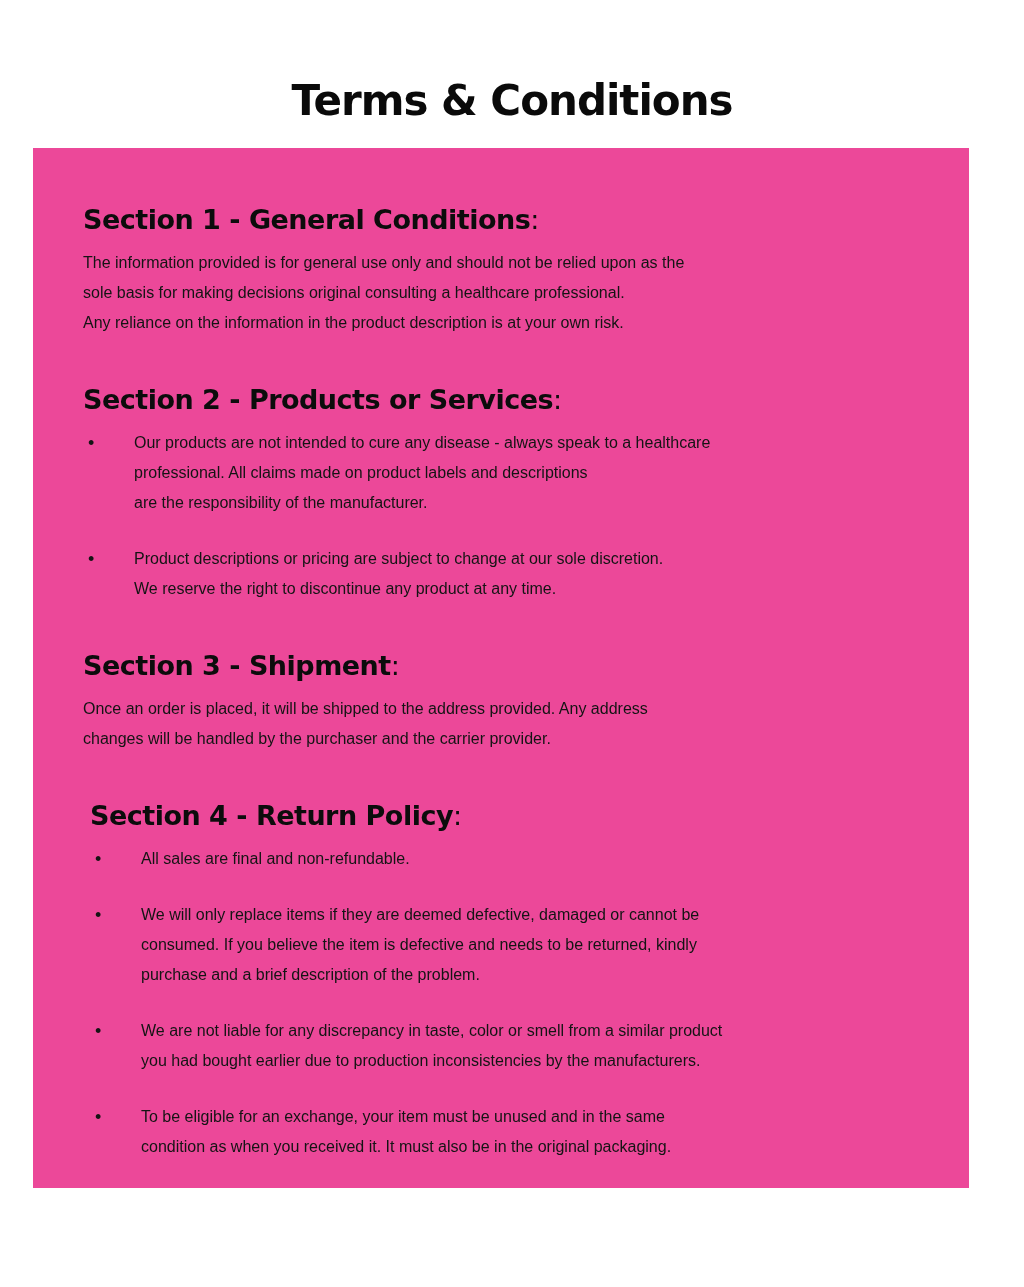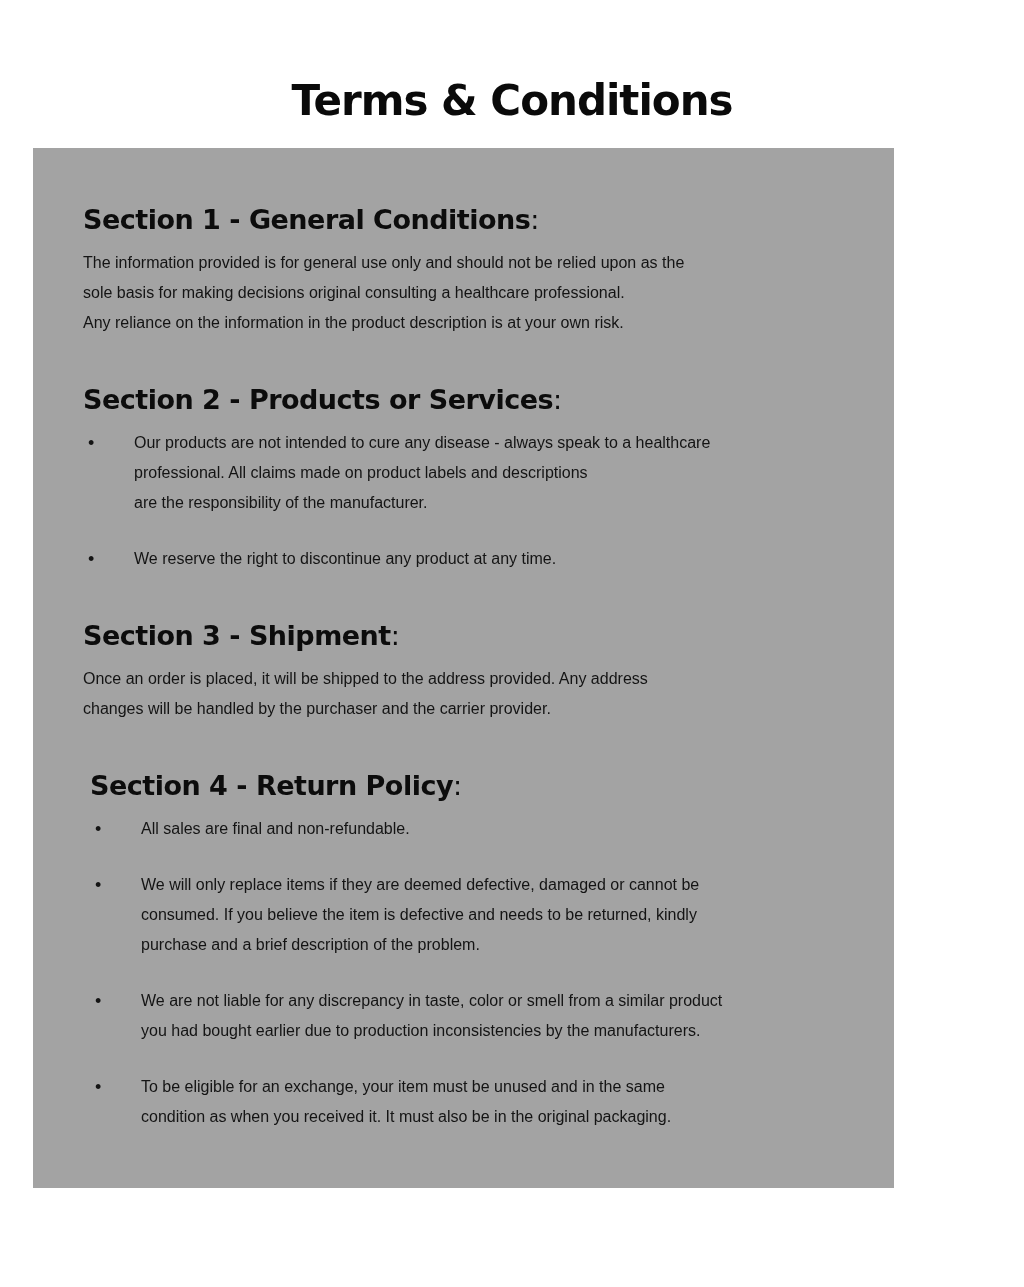--- a/index.html
+++ b/index.html
@@ -26,23 +26,23 @@
     font-weight: 800;
     letter-spacing: -1px;
     color: #0a0a0a;
     font-family: "DejaVu Sans", "Liberation Sans", sans-serif;
   }
   .panel {
     box-sizing: border-box;
     position: absolute;
     left: 33px;
     top: 148px;
-    width: 861px;
+    width: 936px;
     height: 1040px;
-    background: #a3a3a3;
+    background: #ec4899;
     padding: 56px 50px 40px 50px;
   }
   .section { margin: 0 0 46px 0; }
   .section:last-child { margin-bottom: 0; margin-left: 7px; }
   .section-heading {
     font-size: 27px;
     font-weight: 800;
     letter-spacing: -0.5px;
     color: #0c0c0c;
     margin: 0 0 13px 0;
@@ -101,20 +101,21 @@
         <div class="bullet-lines">
           <div class="text-line">Our products are not intended to cure any disease - always speak to a healthcare</div>
           <div class="text-line">professional. All claims made on product labels and descriptions</div>
           <div class="text-line">are the responsibility of the manufacturer.</div>
         </div>
       </div>
 
       <div class="bullet-item">
         <div class="bullet-marker">•</div>
         <div class="bullet-lines">
+          <div class="text-line">Product descriptions or pricing are subject to change at our sole discretion.</div>
           <div class="text-line">We reserve the right to discontinue any product at any time.</div>
         </div>
       </div>
     </div>
 
     <div class="section">
       <div class="section-heading"><span>Section 3 - Shipment</span><span class="colon">:</span></div>
       <div class="para">
         <div class="text-line">Once an order is placed, it will be shipped to the address provided. Any address</div>
         <div class="text-line">changes will be handled by the purchaser and the carrier provider.</div>

